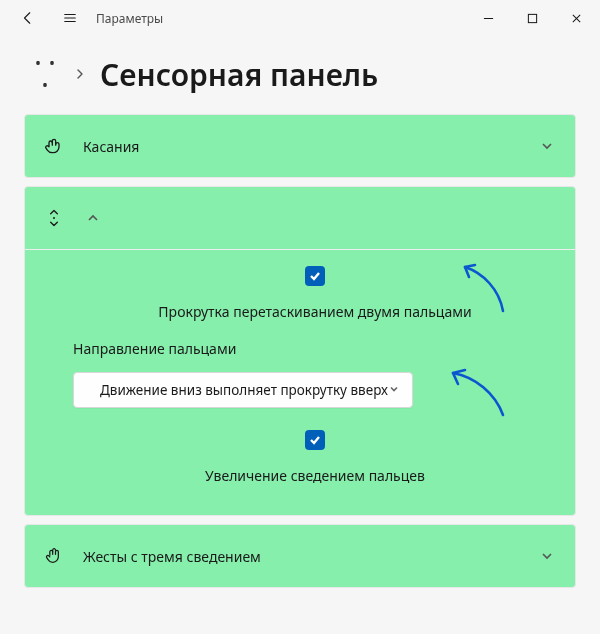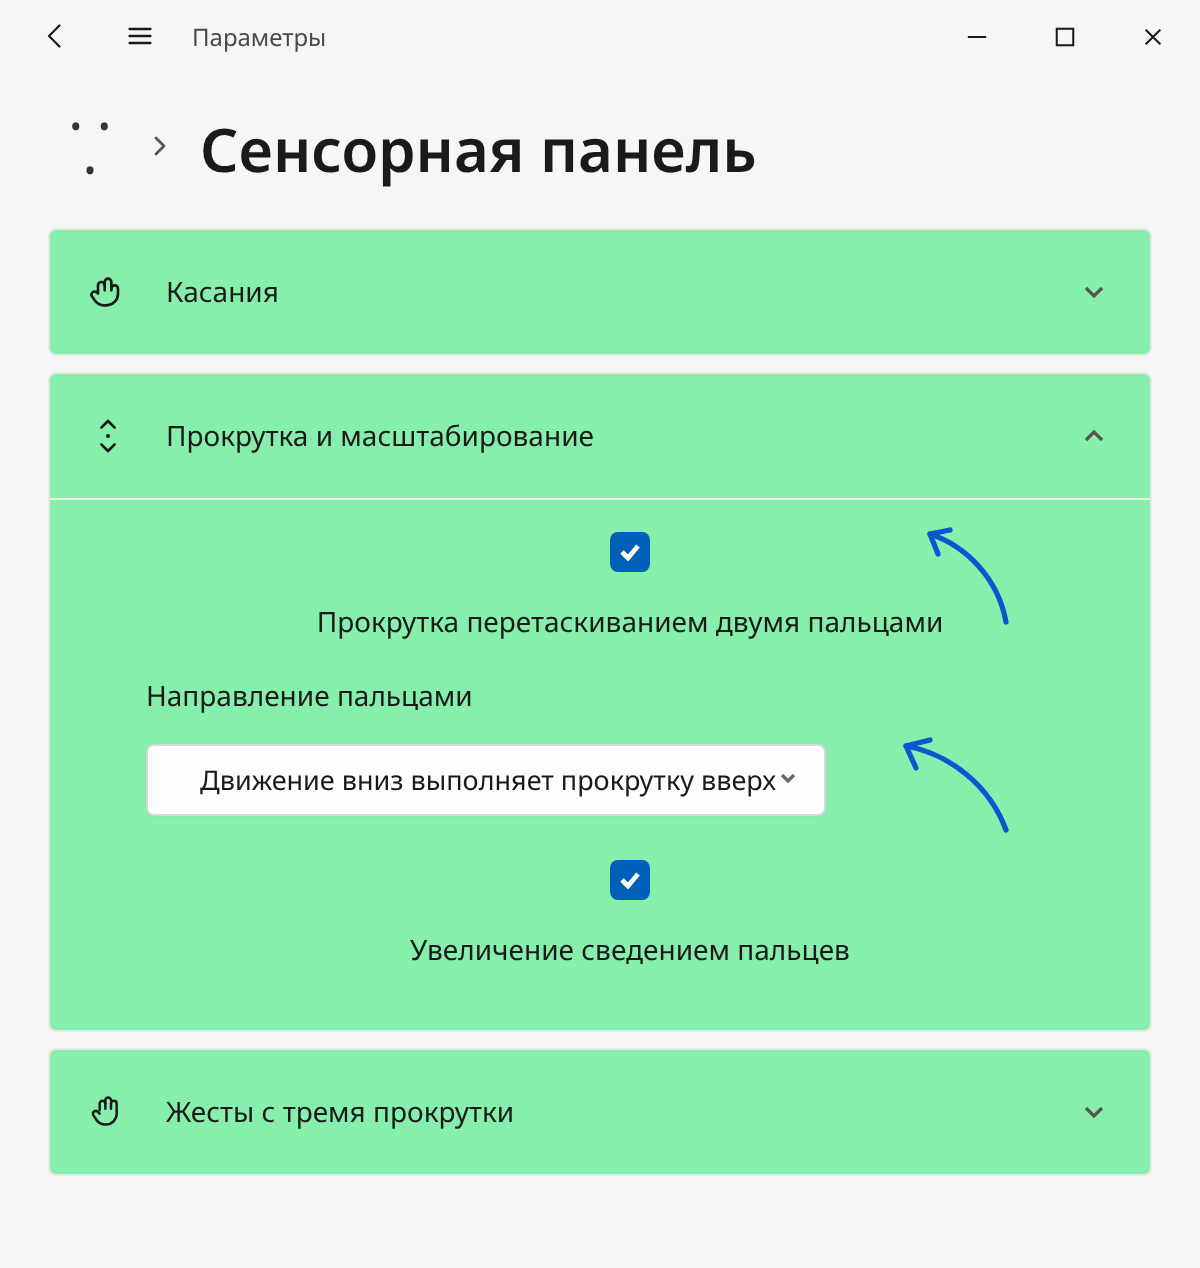--- a/index.html
+++ b/index.html
@@ -175,21 +175,20 @@
 
   <div class="card" style="position:relative;">
     <div class="card-header">
       <div class="leading">
         <svg viewBox="0 0 24 24" fill="none" stroke="#1a1a1a" stroke-width="1.6" stroke-linecap="round" stroke-linejoin="round">
           <path d="M8 7l4-4 4 4"></path>
             <path d="M8 17l4 4 4-4"></path>
             <circle cx="12" cy="12" r="1.2" fill="#1a1a1a" stroke="none"></circle>
         </svg>
       </div>
-      <div class="label">Прокрутка и масштабирование</div>
       <div class="chev">
         <svg viewBox="0 0 14 14">
             <path d="M3 9l4-4 4 4"></path>
           </svg>
       </div>
     </div>
 
     <div class="card-body">
 
       <div class="row">
@@ -235,21 +234,21 @@
 
   <div class="card">
     <div class="card-header">
       <div class="leading">
         <svg viewBox="0 0 24 24" fill="none" stroke="#1a1a1a" stroke-width="1.5" stroke-linecap="round" stroke-linejoin="round">
           <path d="M7 11V7a1.7 1.7 0 1 1 3.4 0"></path>
             <path d="M10.4 10V5a1.7 1.7 0 1 1 3.4 0"></path>
             <path d="M13.8 10V7a1.7 1.7 0 1 1 3.4 0v6a6.5 6.5 0 0 1-6.5 6.5h-.6A6.5 6.5 0 0 1 4.6 16l-1.5-2.3a1.7 1.7 0 0 1 2.6-2L7 13"></path>
         </svg>
       </div>
-      <div class="label">Жесты с тремя прокрутки</div>
+      <div class="label">Жесты с тремя сведением</div>
       <div class="chev">
         <svg viewBox="0 0 14 14">
             <path d="M3 5l4 4 4-4"></path>
           </svg>
       </div>
     </div>
   </div>
 
 
 </div>

